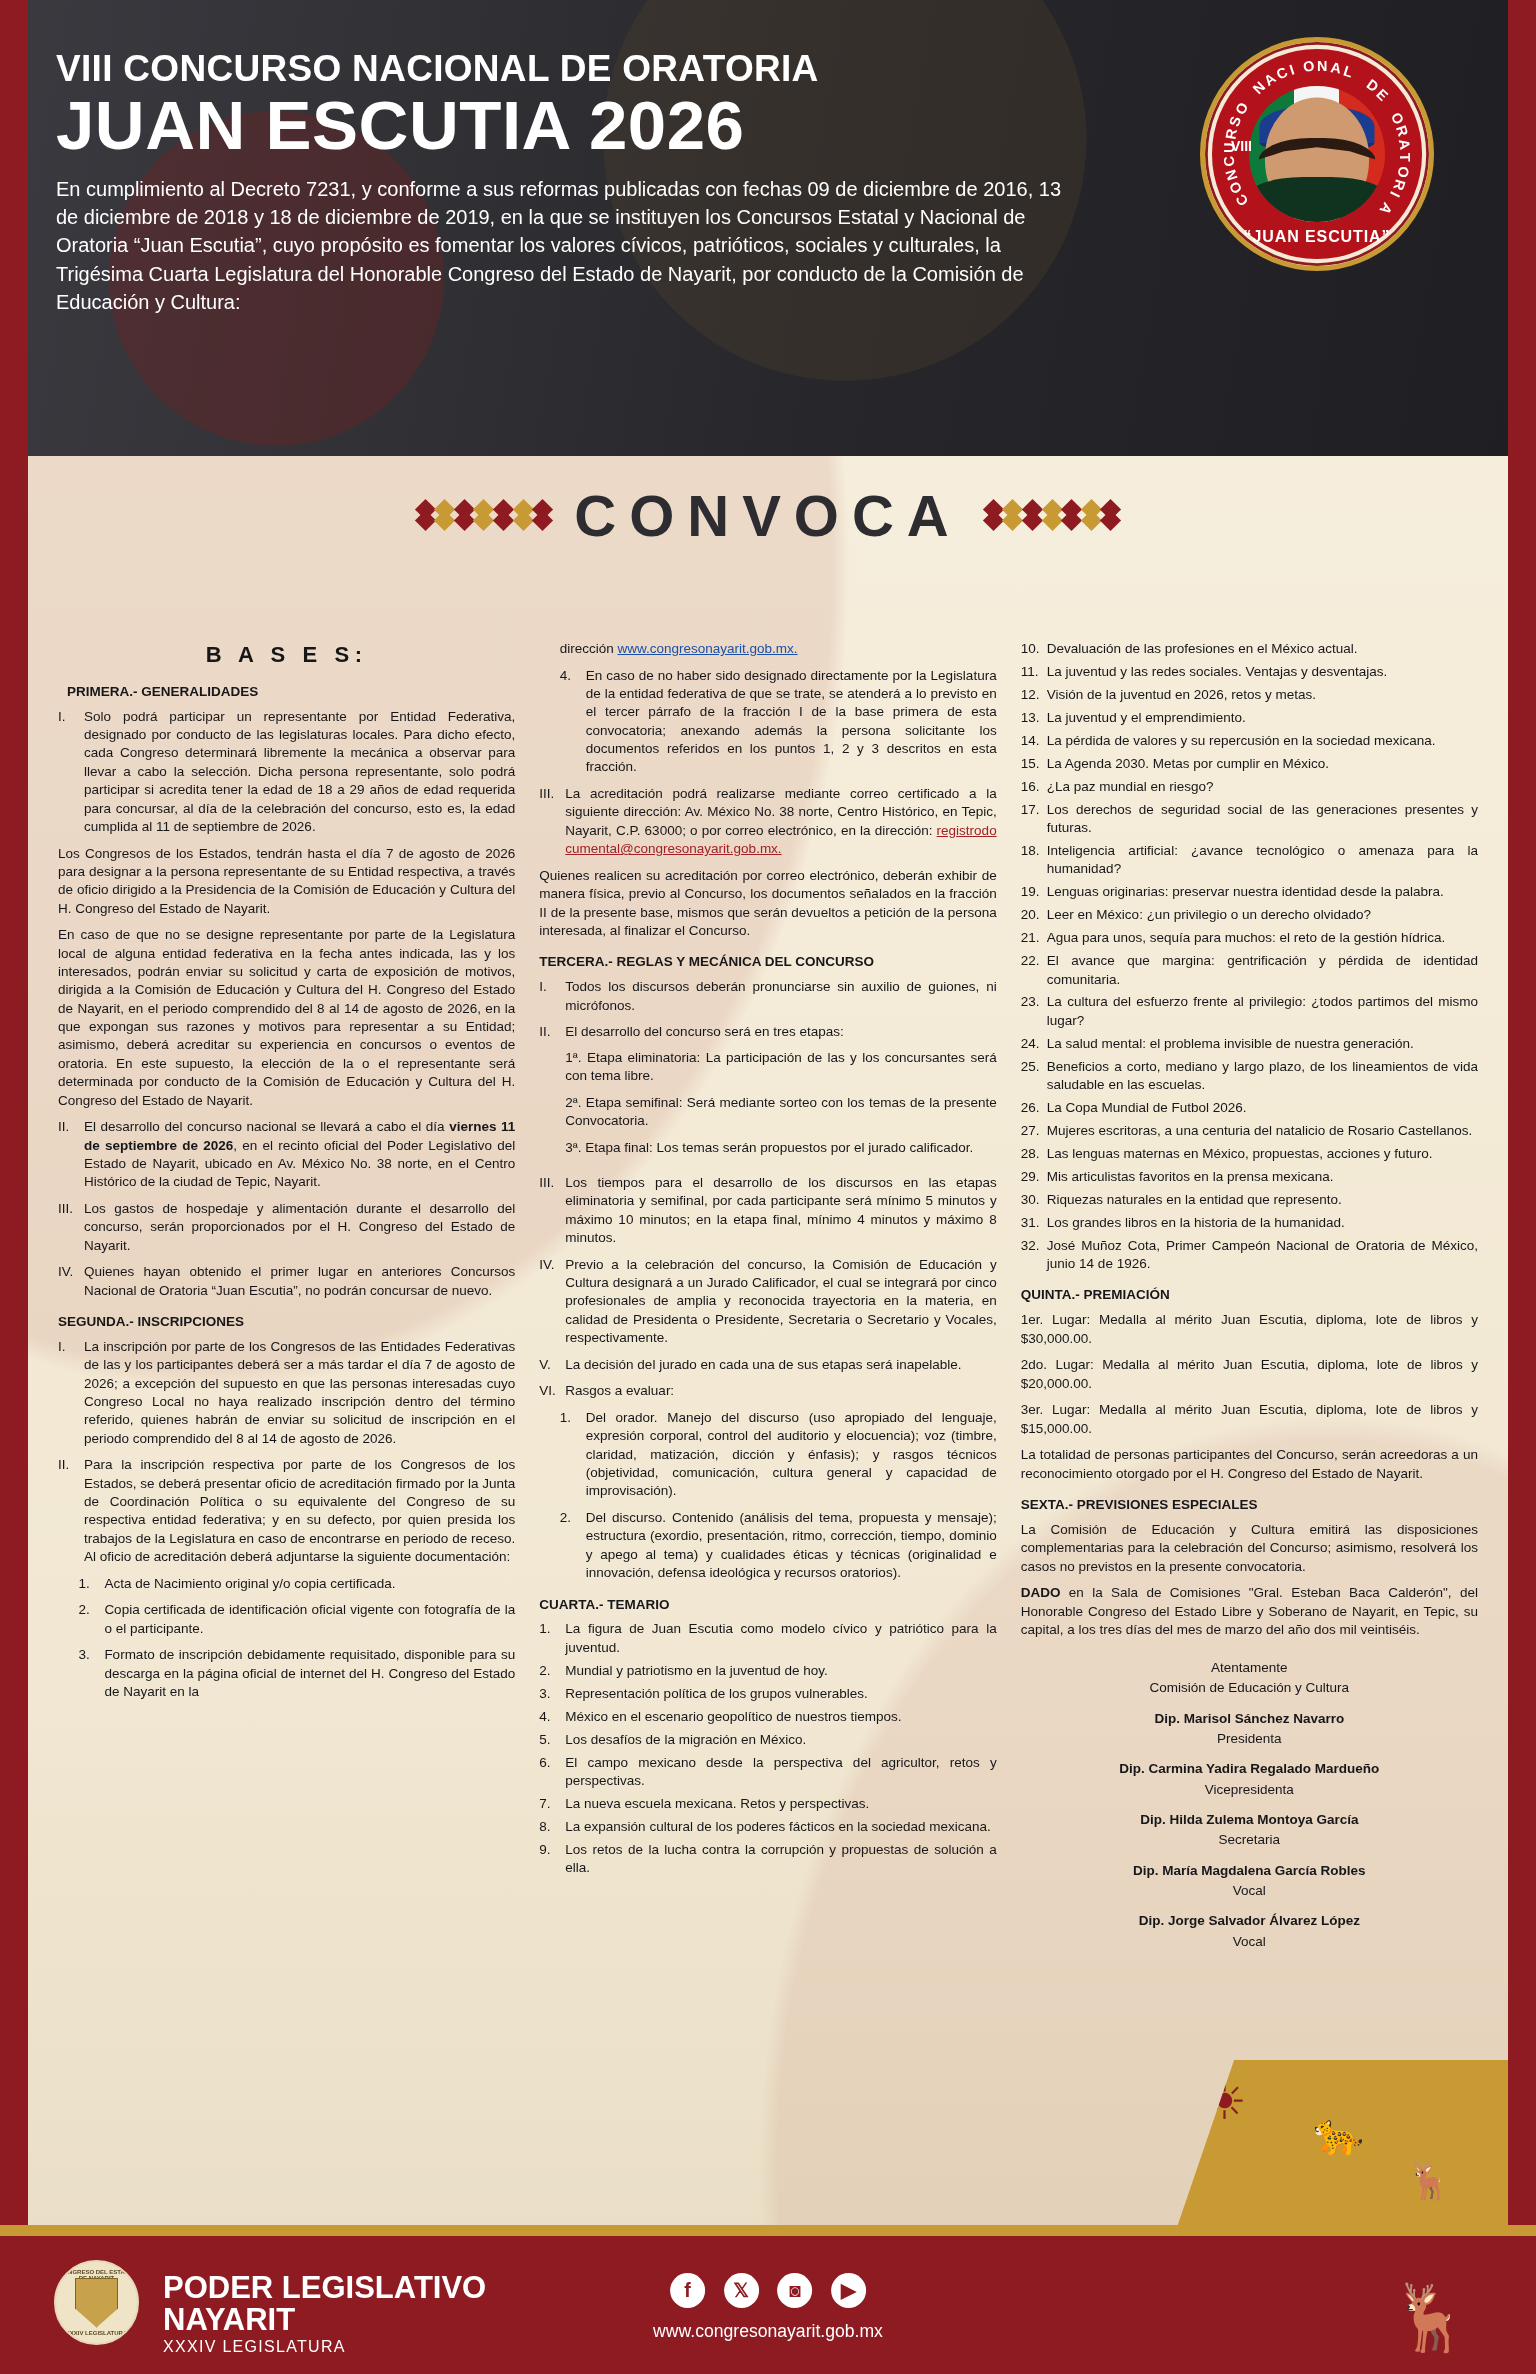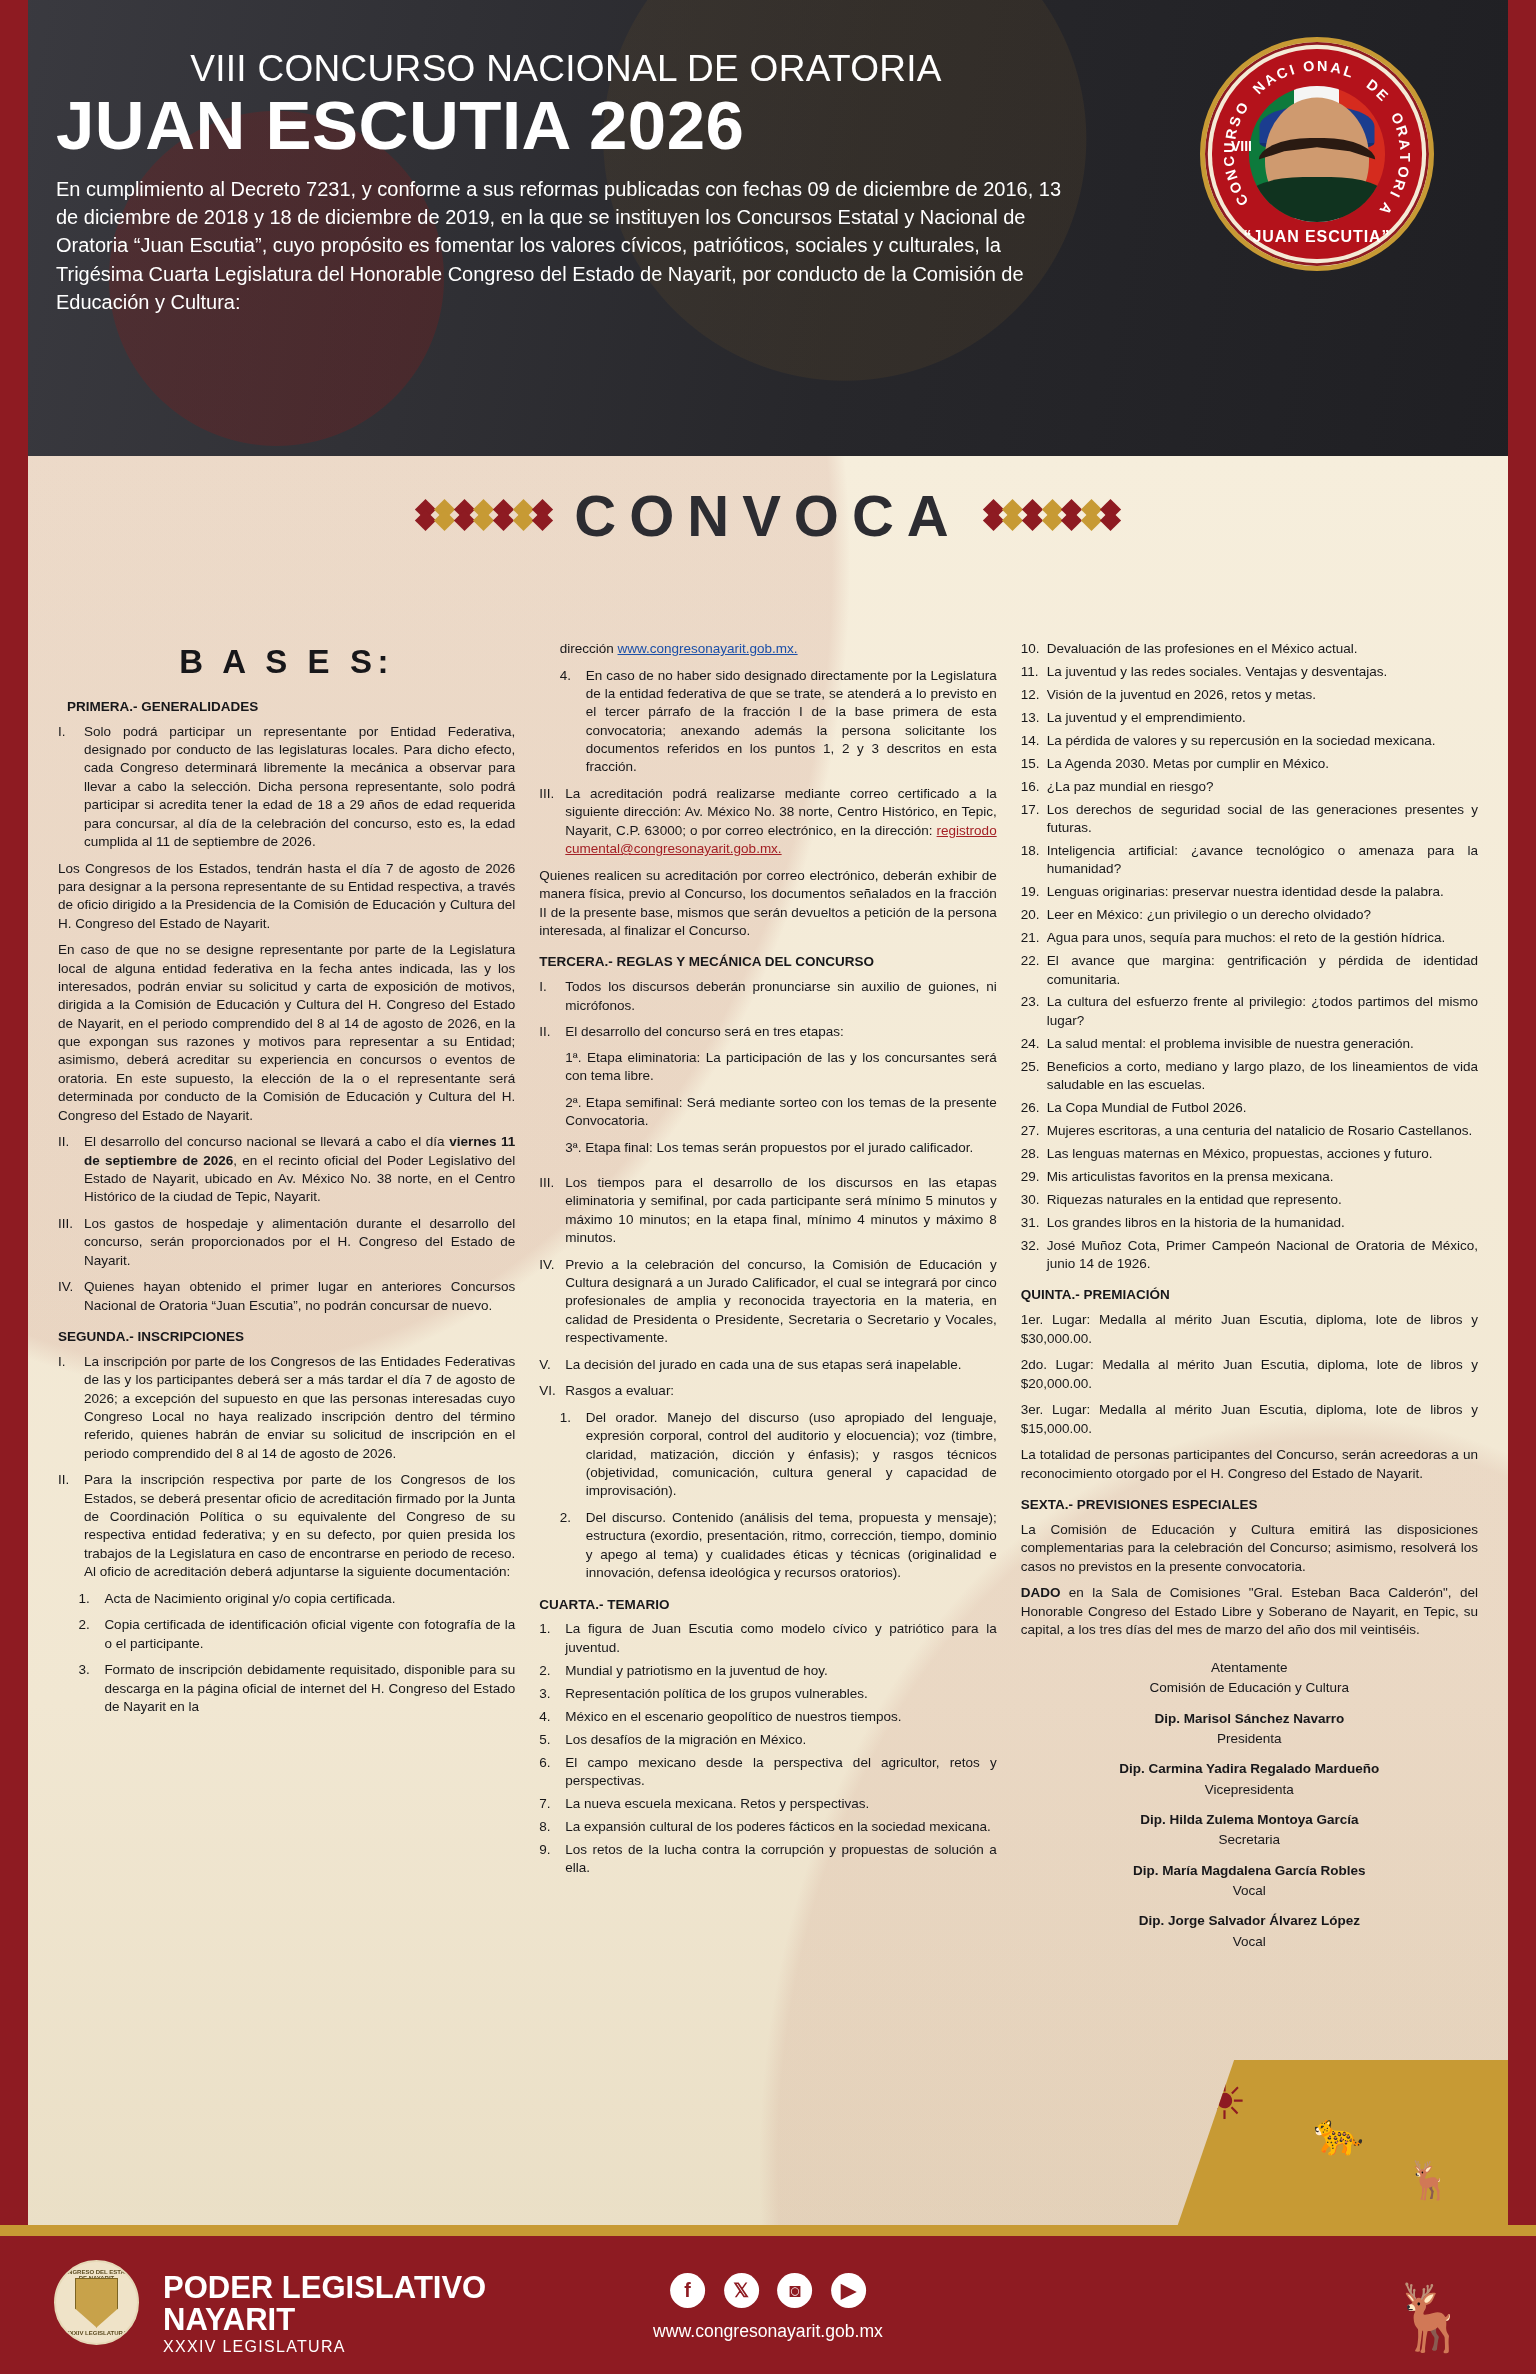--- a/index.html
+++ b/index.html
@@ -61,21 +61,21 @@
     overflow:hidden;
   }
   .corner-art .motif{
     position:absolute; color:#8e1b22; font-size:50px; line-height:1;
   }
   
   .hdr {
     position: absolute; left: 56px; top: 48px; width: 1020px; color: #fff;
   }
   .hdr .line1 {
-    font-size: 37px; font-weight: normal; letter-spacing: 0.3px; text-align: center;
+    font-size: 37px; font-weight: bold; letter-spacing: 0.3px;
   }
   .hdr .line2 {
     font-size: 69px; font-weight: bold; line-height: .98; margin-top: 1.9px;
     letter-spacing: 0.5px;
   }
   .hdr .para {
     margin-top: 15px; font-size: 20px; line-height: 1.42; text-align: left;
     max-width: 1020px;
   }
   
@@ -153,21 +153,21 @@
     font-size:20.4px; line-height:1.45; color:#1d1d20;
   }
   
   .cols{
     position:absolute; left:58px; right:58px; top:640px; bottom:213px;
     display:flex; gap:24px;
     font-size:13.5px; line-height:1.36; color:#17171a; text-align:justify;
   }
   .col{ width:33.33%; }
   .bases-title{
-    text-align:center; font-size:33px; font-weight:bold; letter-spacing:5.6px;
+    text-align:center; font-size:22px; font-weight:bold; letter-spacing:5.6px;
     margin-bottom:13px; color:#17171a;
   }
   h3.sec{
     font-size:13.5px; font-weight:bold; margin:13px 0 6.5px; text-align:left;
   }
   h3.sec.first{ margin-top:0;padding-left:9px; }
   p{ margin-bottom:8.3px; }
   .itm{ display:flex; gap:7.4px; margin-bottom:8.3px; align-items:flex-start; }
   .itm .mk{ flex:0 0 auto; min-width:18.6px; text-align:left; }
   .itm .bd{ flex:1 1 auto; }

